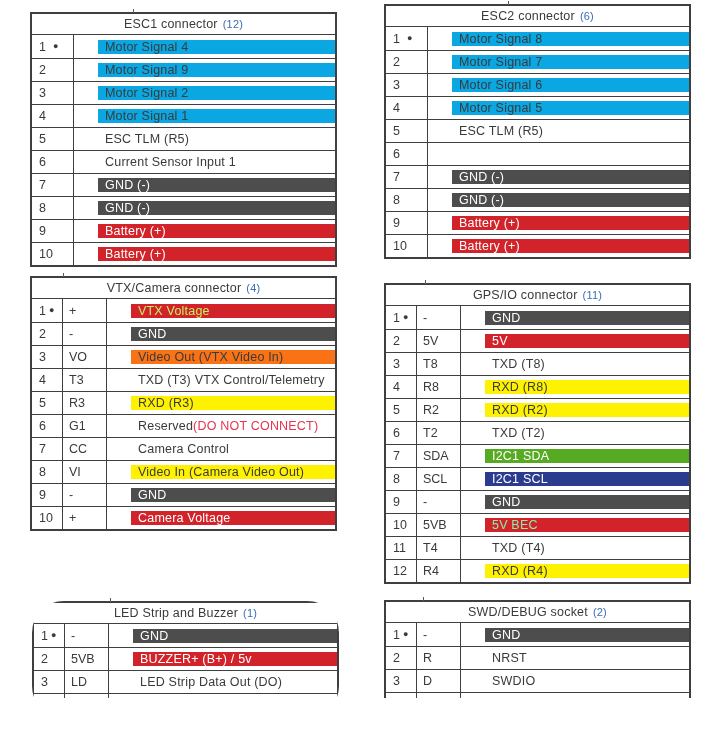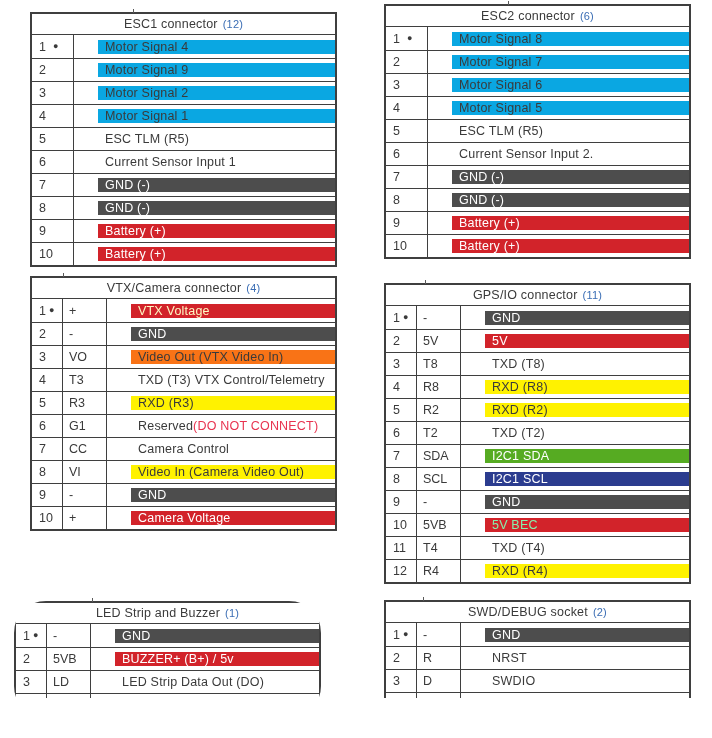--- a/index.html
+++ b/index.html
@@ -200,25 +200,20 @@
         <div class="cell fn">
           <div class="fill" style="background: transparent; color: rgb(58, 58, 58);">
             <span>ESC TLM (R5)</span>
           </div>
         </div>
       </div>
       <div class="row">
         <div class="cell pin">
           <span>6</span>
         </div>
-        <div class="cell fn">
-          <div class="fill" style="background: transparent; color: rgb(58, 58, 58);">
-            <span>Current Sensor Input 2.</span>
-          </div>
-        </div>
       </div>
       <div class="row">
         <div class="cell pin">
           <span>7</span>
         </div>
         <div class="cell fn">
           <div class="fill" style="background: rgb(77, 77, 77); color: rgb(255, 255, 255);">
             <span>GND (-)</span>
           </div>
         </div>
@@ -260,21 +255,21 @@
         <span>VTX/Camera connector</span>
         <span class="count" style="color: rgb(58, 109, 180);">(4)</span>
       </div>
       <div class="row">
         <div class="cell pin">
           <span>1</span>
           <span class="dot">●</span>
         </div>
         <div class="cell lbl">+</div>
         <div class="cell fn">
-          <div class="fill" style="background: rgb(210, 35, 42); color: #fef9c3;">
+          <div class="fill" style="background: rgb(210, 35, 42); color: #bef264;">
             <span>VTX Voltage</span>
           </div>
         </div>
       </div>
       <div class="row">
         <div class="cell pin">
           <span>2</span>
         </div>
         <div class="cell lbl">-</div>
         <div class="cell fn">
@@ -506,21 +501,21 @@
           <span>12</span>
         </div>
         <div class="cell lbl">R4</div>
         <div class="cell fn">
           <div class="fill" style="background: rgb(255, 242, 0); color: rgb(58, 58, 58);">
             <span>RXD (R4)</span>
           </div>
         </div>
       </div>
     </div>
-  <div class="tbl cols3" style="left:14px;top:601px;border-radius:32px;">
+  <div class="tbl cols3" style="left:32px;top:601px;border-radius:32px;">
       <div class="tick" style="left: 76px;"></div>
       <div class="tbl-header">
         <span>LED Strip and Buzzer</span>
         <span class="count" style="color: rgb(58, 109, 180);">(1)</span>
       </div>
       <div class="row">
         <div class="cell pin">
           <span>1</span>
           <span class="dot">●</span>
         </div>

